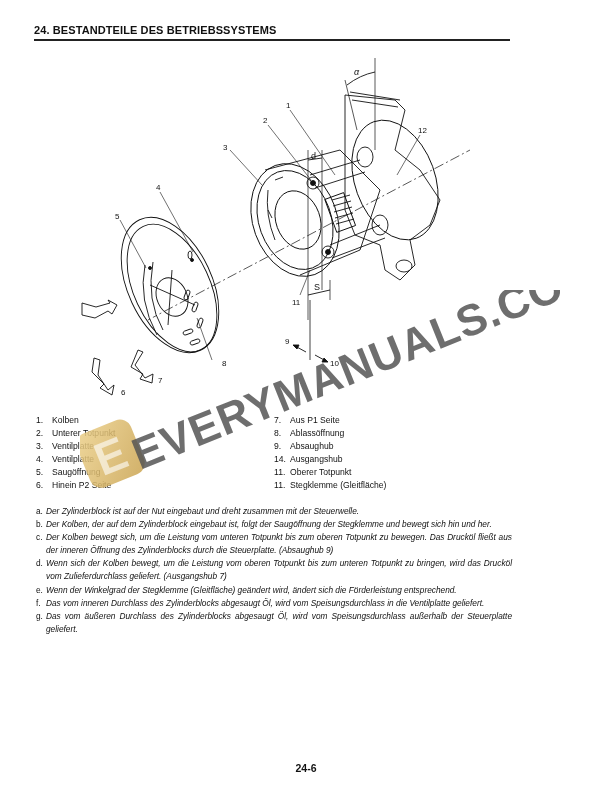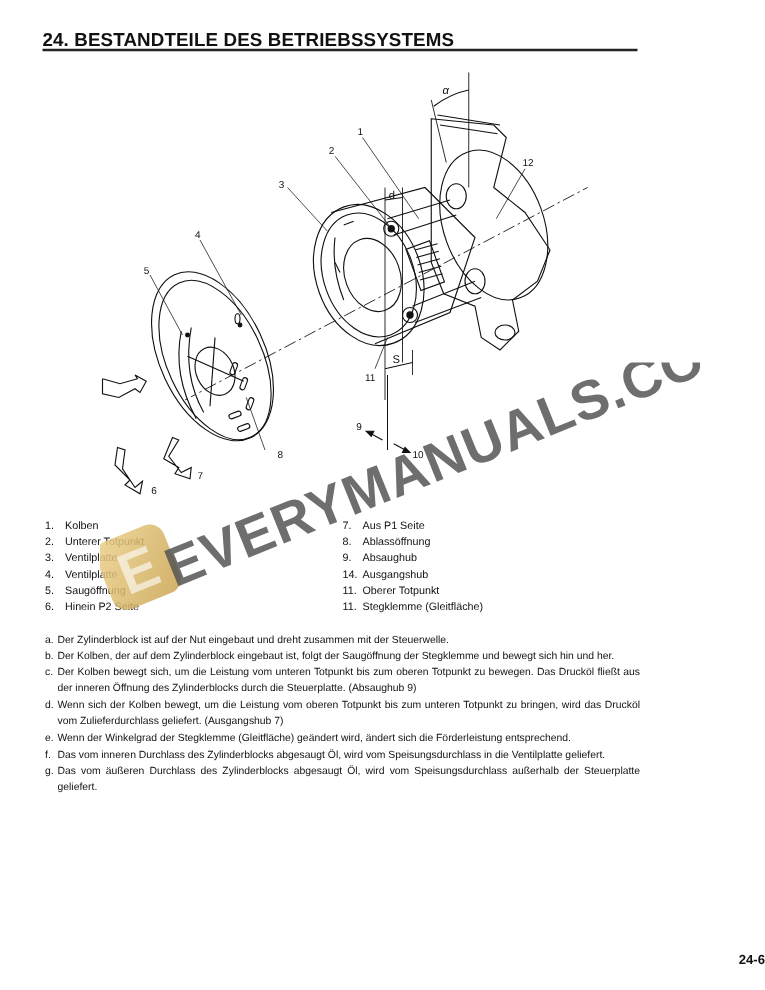--- a/index.html
+++ b/index.html
@@ -1,30 +1,30 @@
 <!DOCTYPE html>
 <html><head>
   <meta charset="utf-8">
   <style>
     html, body { margin: 0; padding: 0; background: #ffffff; }
     body { width: 612px; height: 792px; position: relative; overflow: hidden;
            font-family: "Liberation Sans", sans-serif; color: #111; }
-    .header-title { position: absolute; left: 34px; top: 24px; font-size: 15px; font-weight: bold; letter-spacing: 0.1px; }
+    .header-title { position: absolute; left: 34px; top: 24px; font-size: 11px; font-weight: bold; letter-spacing: 0.1px; }
     .header-rule { position: absolute; left: 34px; top: 39px; width: 476px; height: 2px; background: #222; }
     .diagram { position: absolute; left: 60px; top: 55px; width: 500px; height: 345px; }
     .legend { position: absolute; top: 414px; font-size: 8.6px; line-height: 13.1px; }
     .legend-left { left: 36px; }
     .legend-right { left: 274px; }
     .legend-item { display: flex; }
     .legend-num { display: inline-block; width: 16px; }
     .notes { position: absolute; left: 36px; top: 505px; width: 476px; font-size: 8.3px; line-height: 13.1px; }
     .note { display: flex; text-align: justify; }
     .note-letter { flex: 0 0 10px; }
-    .note-text { flex: 1; }
-    .page-number { position: absolute; left: 0; width: 100%; top: 762px; text-align: right; font-size: 10.5px; font-weight: bold; }
+    .note-text { flex: 1; font-style: italic; }
+    .page-number { position: absolute; left: 0; width: 100%; top: 762px; text-align: center; font-size: 10.5px; font-weight: bold; }
     .watermark { position: absolute; left: 80px; top: 290px; width: 480px; height: 220px; pointer-events: none; }
     svg text { font-family: "Liberation Sans", sans-serif; }
   </style>
 </head>
 <body>
 
 <div class="header-title">24. BESTANDTEILE DES BETRIEBSSYSTEMS</div>
 <div class="header-rule"></div>
 
 <svg class="diagram" viewBox="60 55 500 345" xmlns="http://www.w3.org/2000/svg" fill="none" stroke="#111" stroke-width="0.9">

